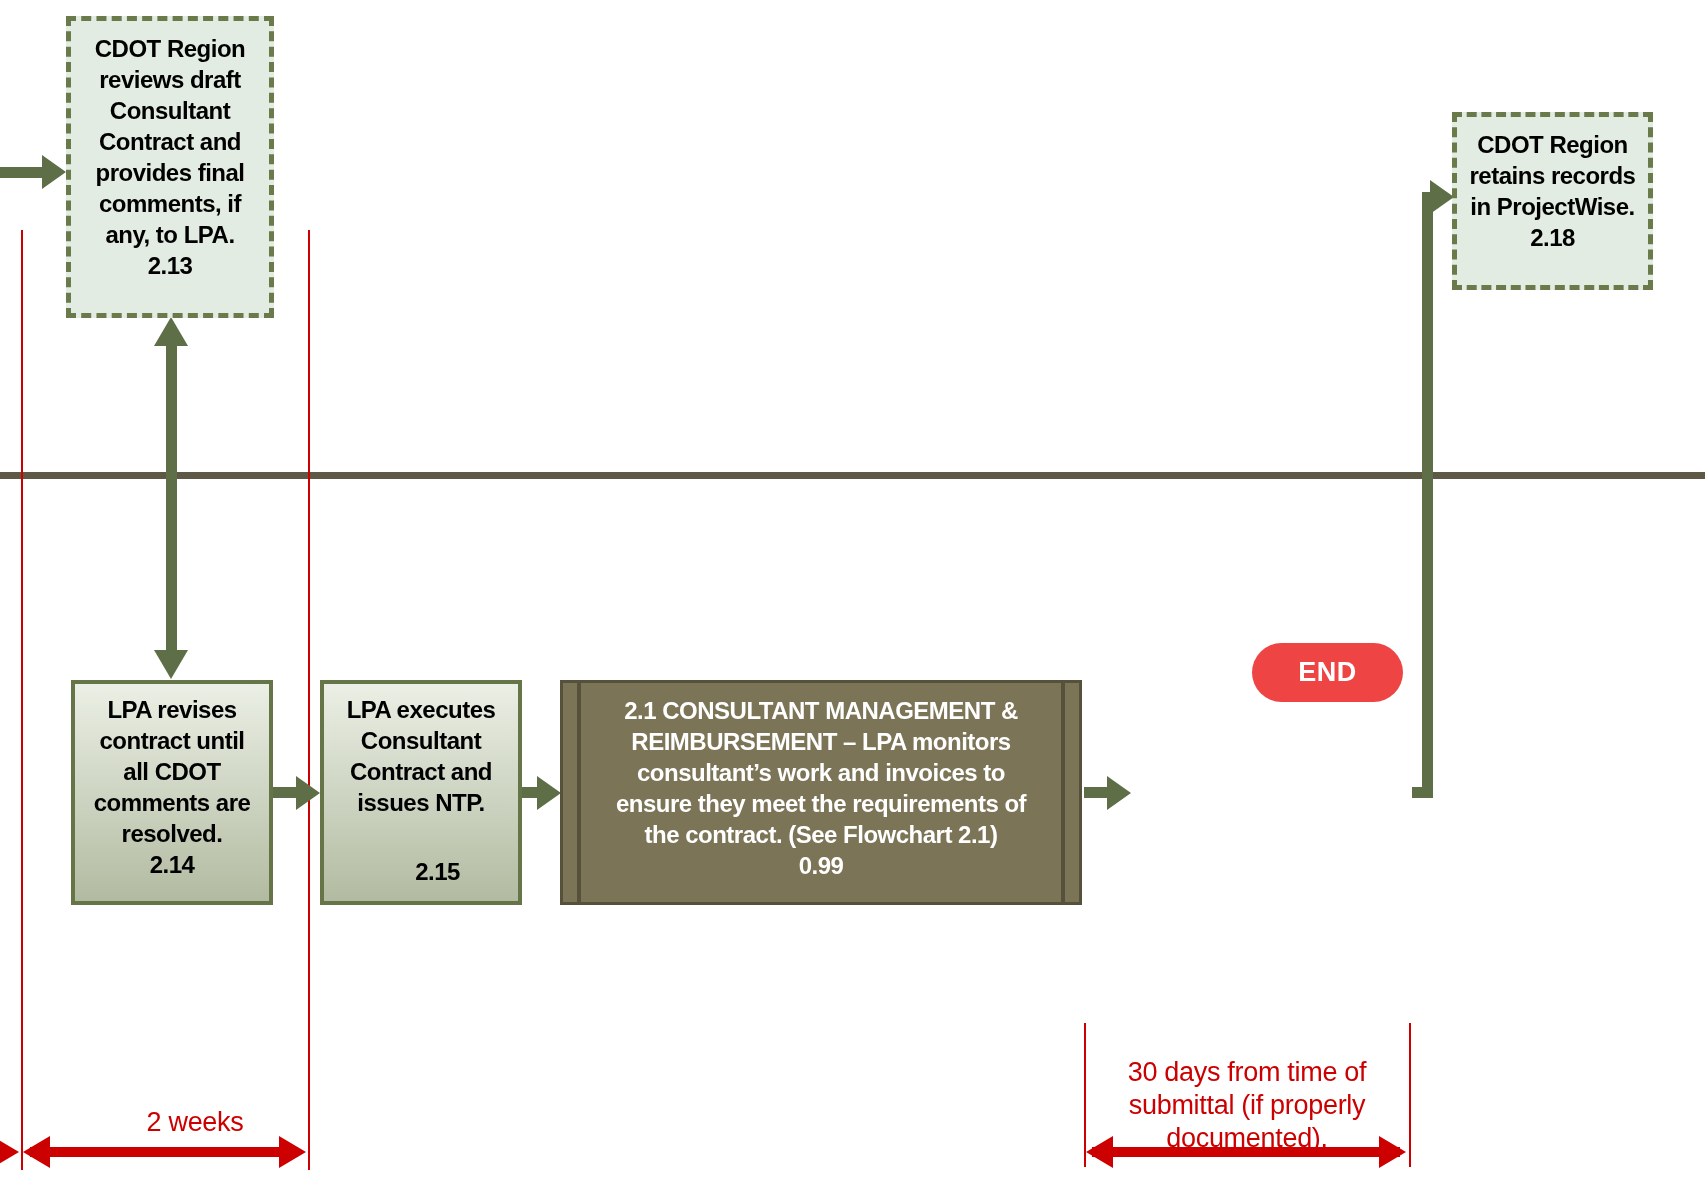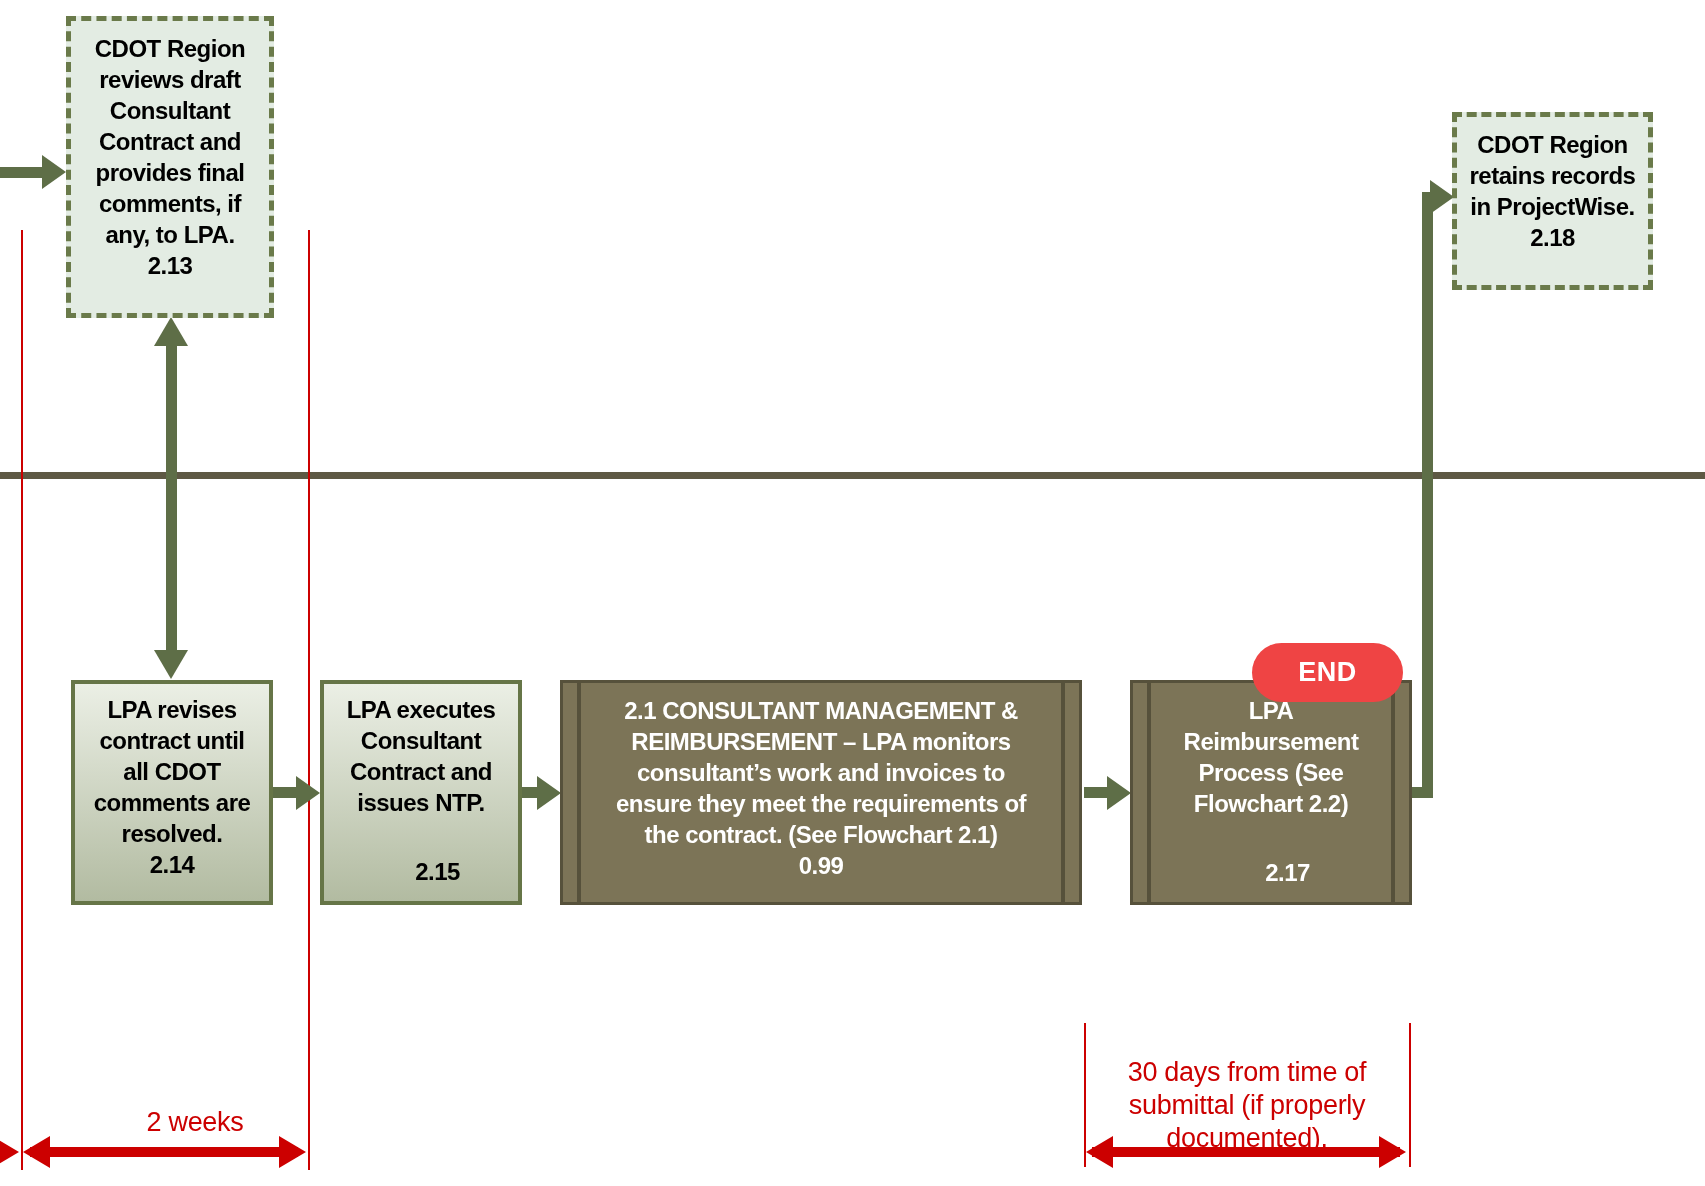--- a/index.html
+++ b/index.html
@@ -3,21 +3,21 @@
 <meta charset="utf-8">
 <style>
   html,body{margin:0;padding:0;background:#ffffff;}
   .canvas{
     position:relative;width:1705px;height:1186px;background:#ffffff;overflow:hidden;
     font-family:"Liberation Sans","DejaVu Sans",sans-serif;
   }
   
   .box{
     position:absolute;box-sizing:border-box;display:flex;flex-direction:column;
-    align-items:center;text-align:center;z-index:3;
+    text-align:center;z-index:3;
     font-weight:700;letter-spacing:-0.5px;font-size:24px;line-height:31px;color:#000;
   }
   .box-text{white-space:pre-line;}
   .box-num{white-space:pre-line;}
   .dashed{
     background:#e3ece3;border:5px dashed #6a7a4a;padding-top:12px;
   }
   .grad{
     background:linear-gradient(#ebefe5,#b2bba1);border:4px solid #667547;padding-top:10px;
   }
@@ -146,25 +146,18 @@
 
   <div id="b216" class="box dark">
     <div class="box-text">2.1 CONSULTANT MANAGEMENT  &amp;
 REIMBURSEMENT – LPA monitors
 consultant’s work and invoices to
 ensure they meet the requirements of
 the contract. (See Flowchart 2.1)</div>
     <div class="box-num">0.99</div>
   </div>
 
-  <div id="b217" class="box dark">
-    <div class="box-text">LPA
-Reimbursement
-Process (See
-Flowchart 2.2)</div>
-    <div class="box-num num-bottom">2.17</div>
-  </div>
 
   <div class="end-pill">
     <span>END</span>
   </div>
 
 </div>
 
 </body></html>

